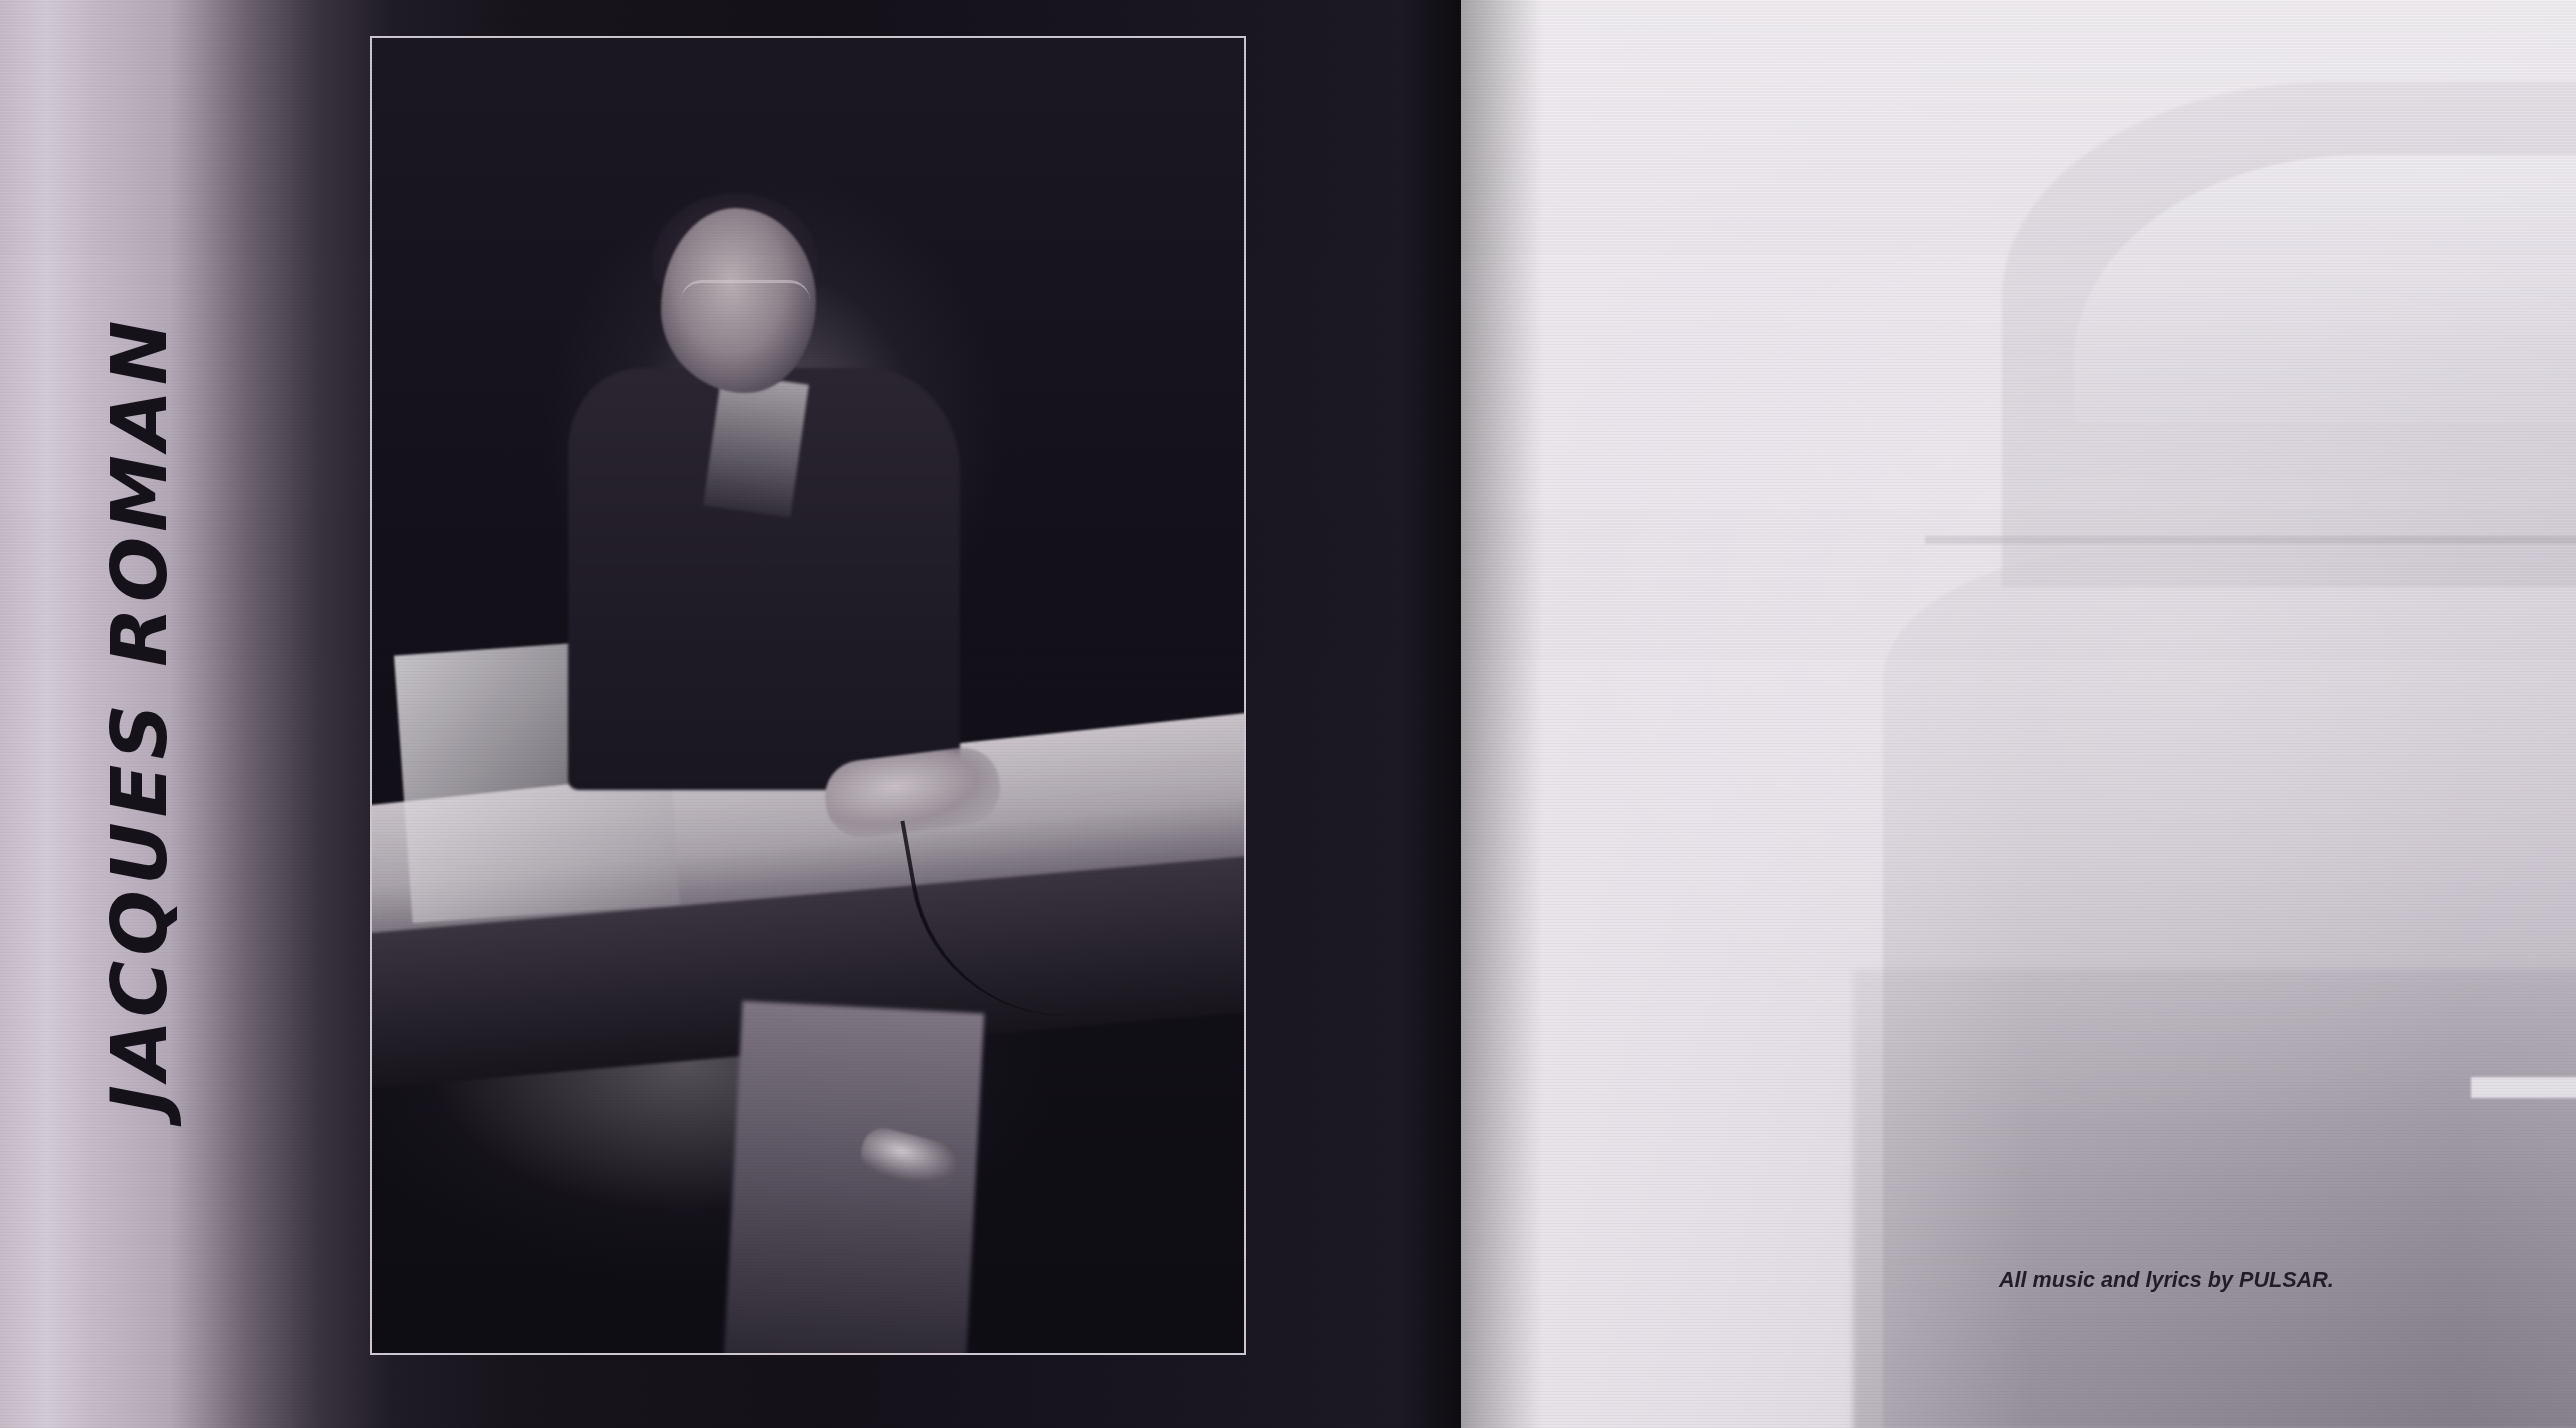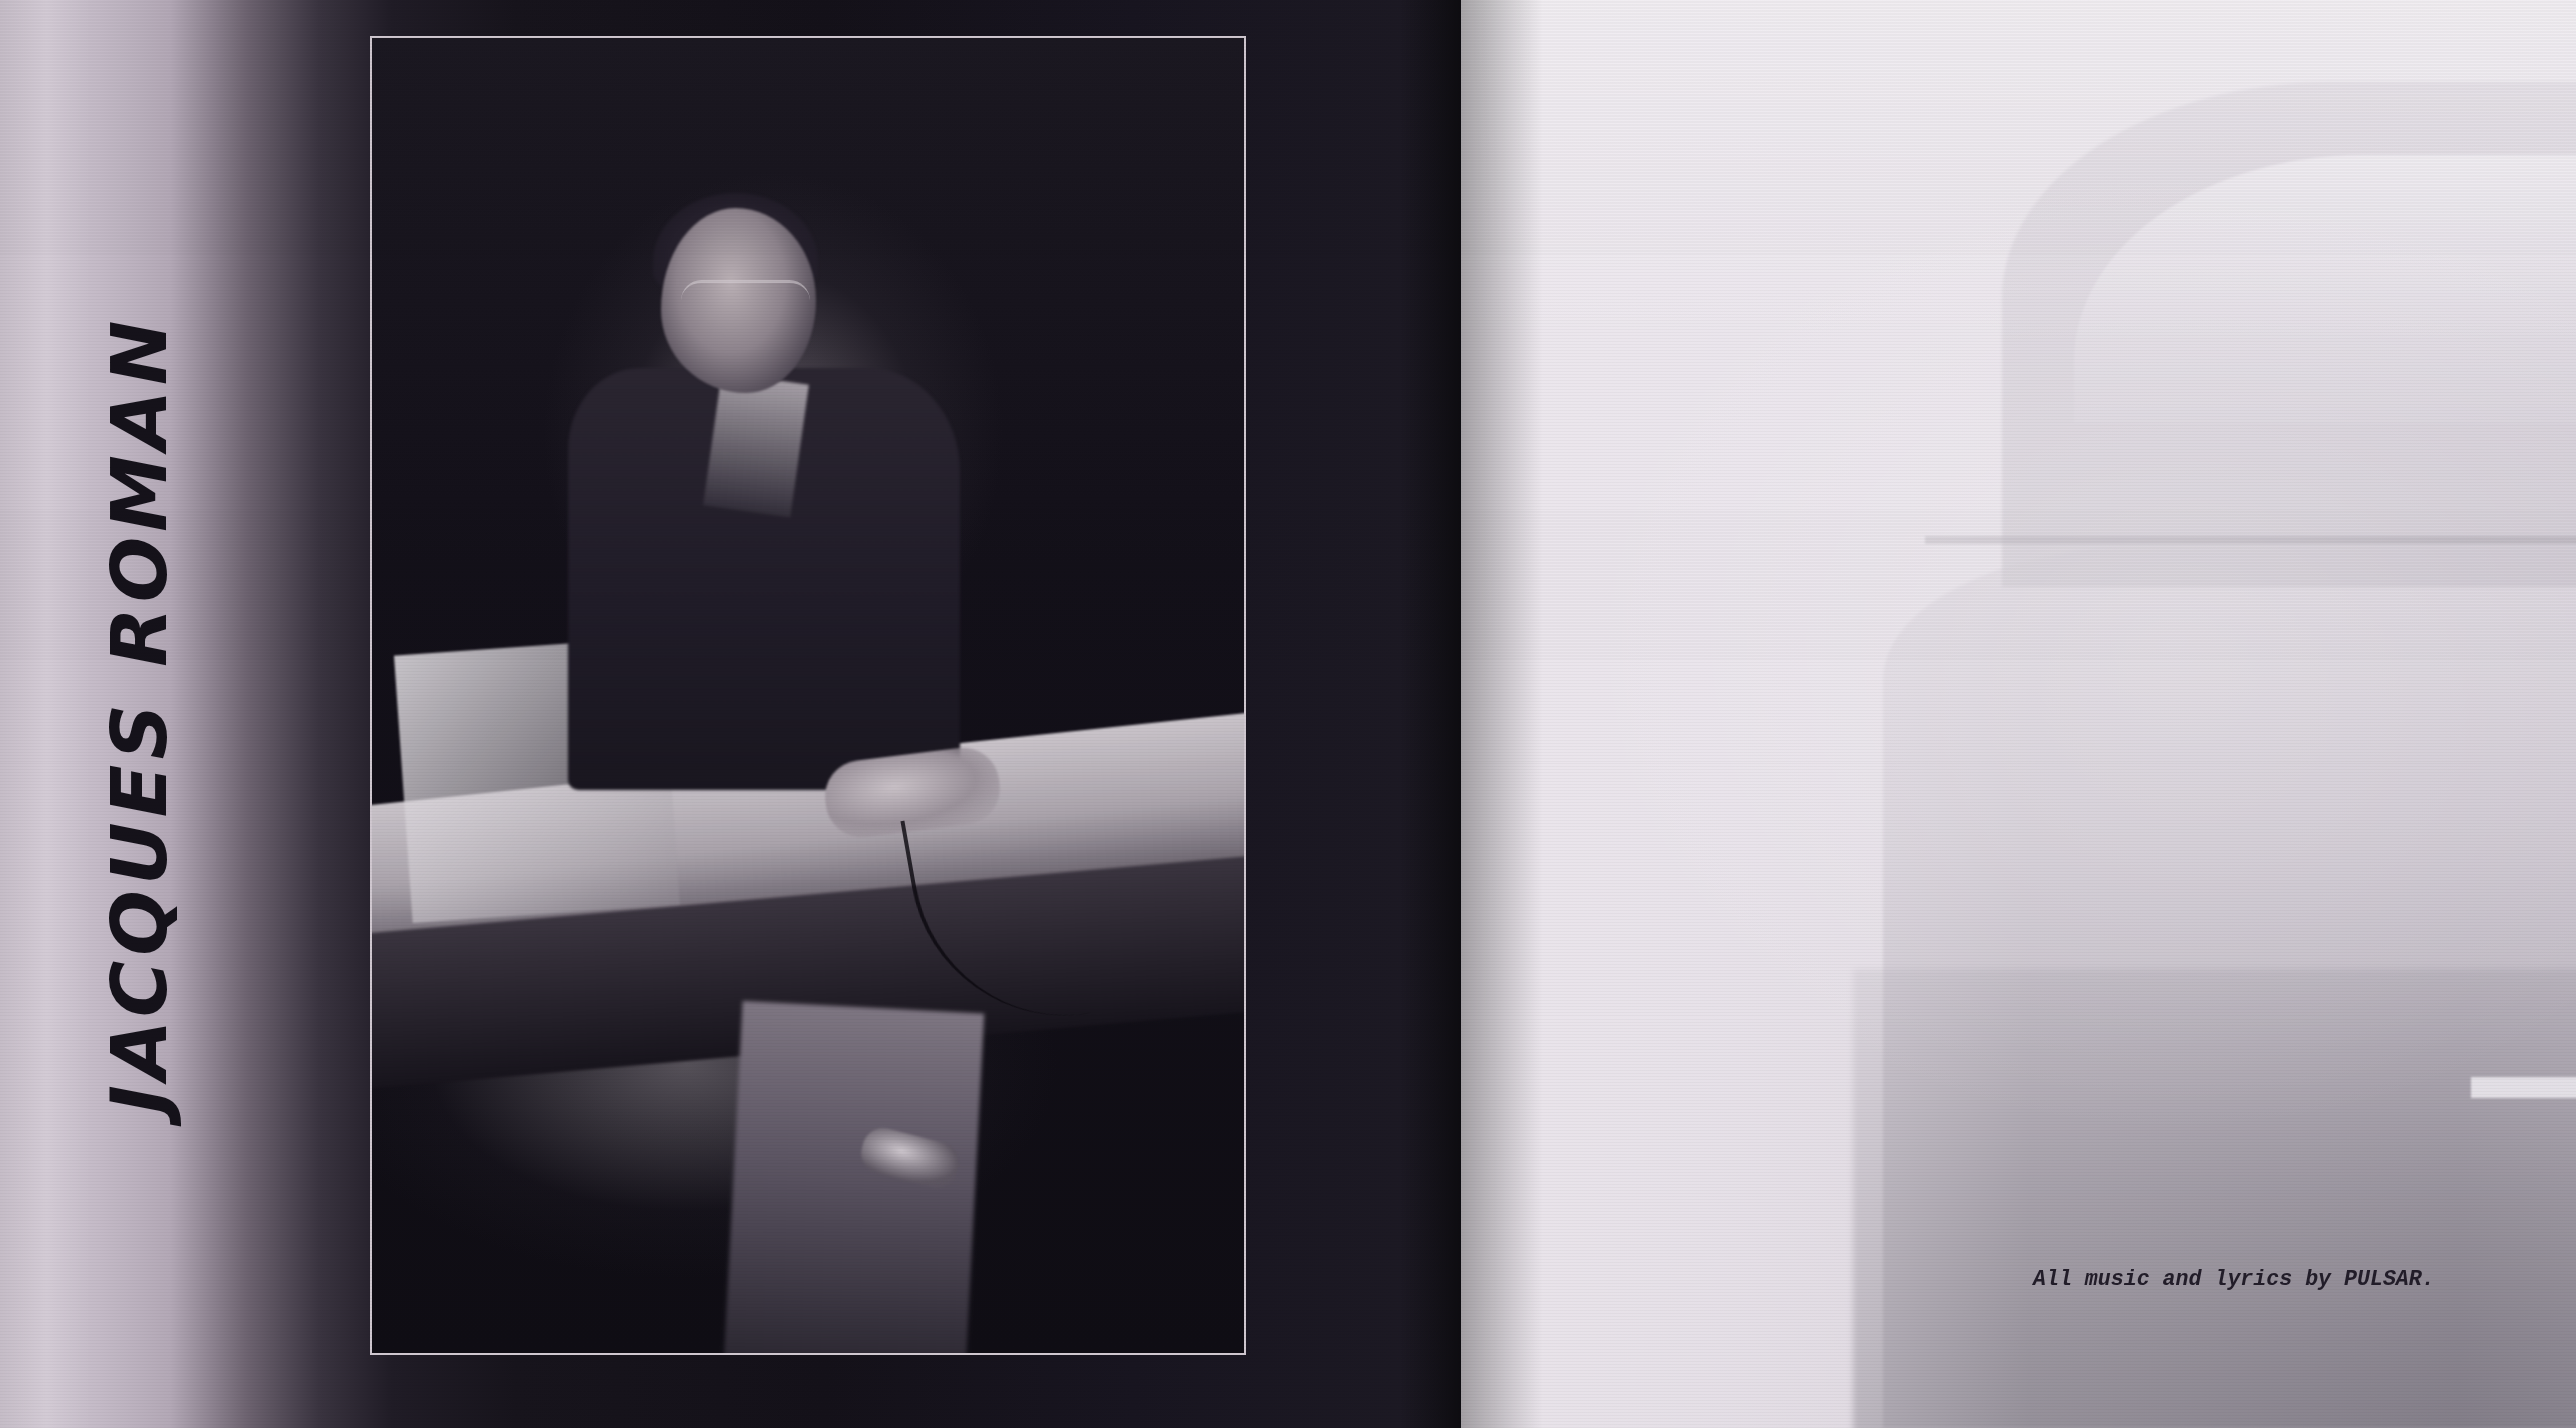--- a/index.html
+++ b/index.html
@@ -261,23 +261,23 @@
     inset: 0;
     z-index: 10;
   }   
 
   .song {
     position: absolute;
   }
 
   .credit {
     position: absolute;
-    left: 572px;
+    left: 538px;
     top: 1267px;
-    font-family: Liberation Mono, monospace;
+    font-family: Liberation Sans, sans-serif;
     font-style: italic;
     font-weight: 700;
     font-size: 21.6px;
     color: #221d29;
     white-space: nowrap;
     z-index: 11;
   }
 
   
   .grain {

